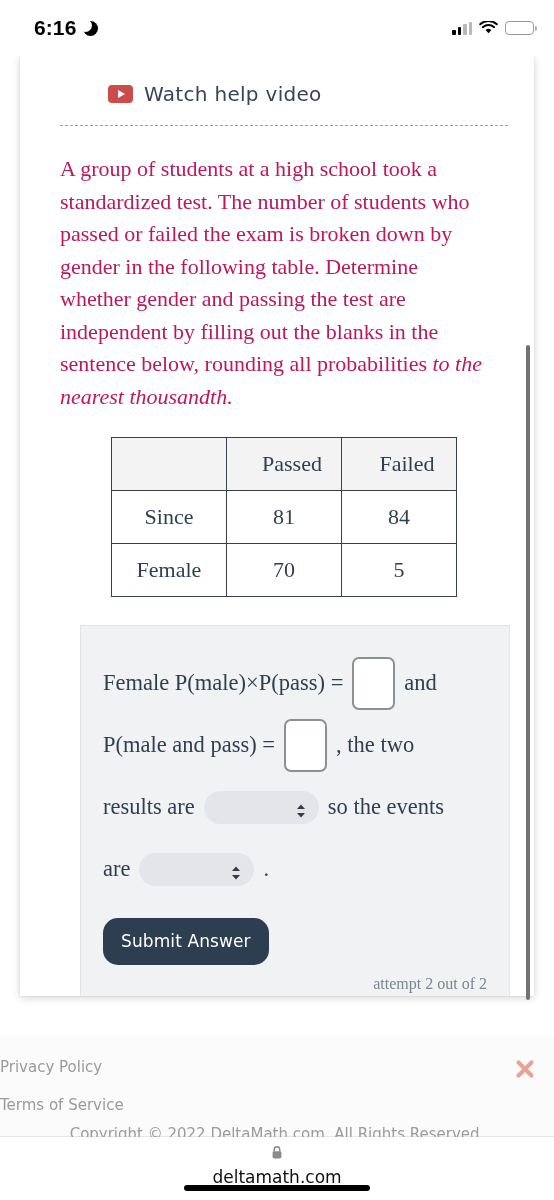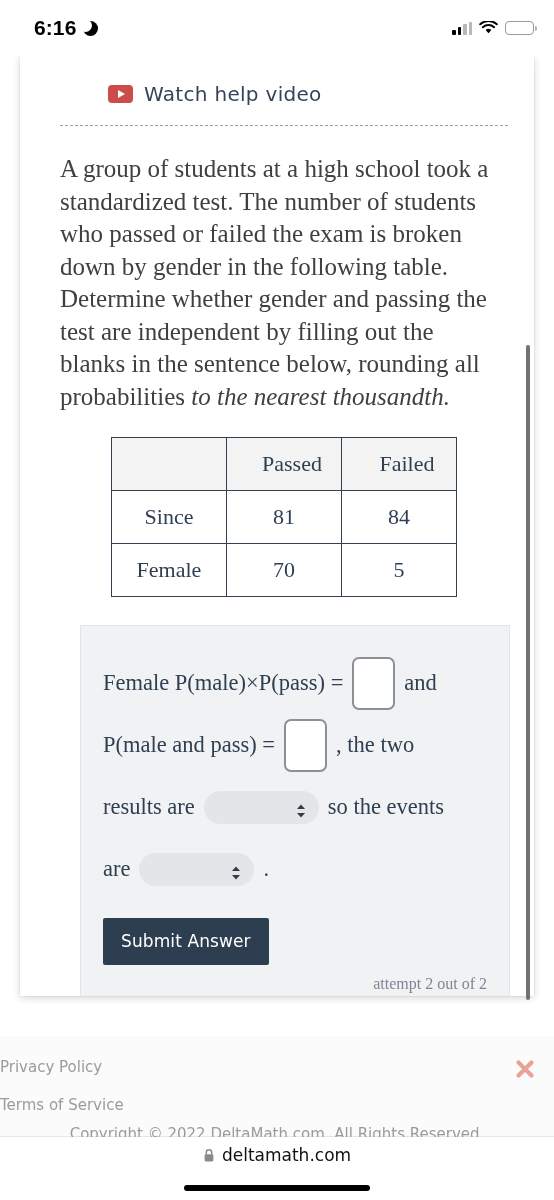--- a/index.html
+++ b/index.html
@@ -165,23 +165,23 @@
   .dashed-divider {
     border: none;
     border-top: 1.6px dashed #9aa0ac;
     margin: 19px 0 0 0;
     width: 100%;
   }
 
   
   .question {
     font-family: "Liberation Serif", serif;
-    font-size: 25px;
+    font-size: 22px;
     line-height: 32.5px;
-    color: #404040;
+    color: #be185d;
     margin-top: 27px;
     padding-right: 14px;
   }
   .question em { font-style: italic; }
 
   
   .table-wrap {
     display: flex;
     justify-content: center;
     margin-top: 24px;
@@ -265,21 +265,21 @@
     transform: translateY(-50%);
     width: 12px;
     height: 16px;
   }
 
   .submit-btn {
     margin-top: 22px;
     background: #2c3e50;
     color: #ffffff;
     border: none;
-    border-radius: 2px;
+    border-radius: 15px;
     font-family: "DejaVu Sans", sans-serif;
     font-size: 17px;
     padding: 13px 18px 14px 18px;
     cursor: pointer;
     letter-spacing: 0.1px;
     display: block;
   }
   .attempt-text {
     text-align: right;
     font-family: "Liberation Serif", serif;
@@ -352,20 +352,21 @@
     display: flex;
     flex-direction: column;
     align-items: center;
     z-index: 45;
   }
   .url-row {
     display: flex;
     align-items: center;
     gap: 7px;
     margin-top: 8px;
+    flex-direction: column;
   }
   .lock-icon { width: 12px; height: 15px; }
   .url-text {
     font-family: "DejaVu Sans", sans-serif;
     font-size: 17px;
     color: #111111;
   }
   .home-indicator {
     position: absolute;
     bottom: 9px;

